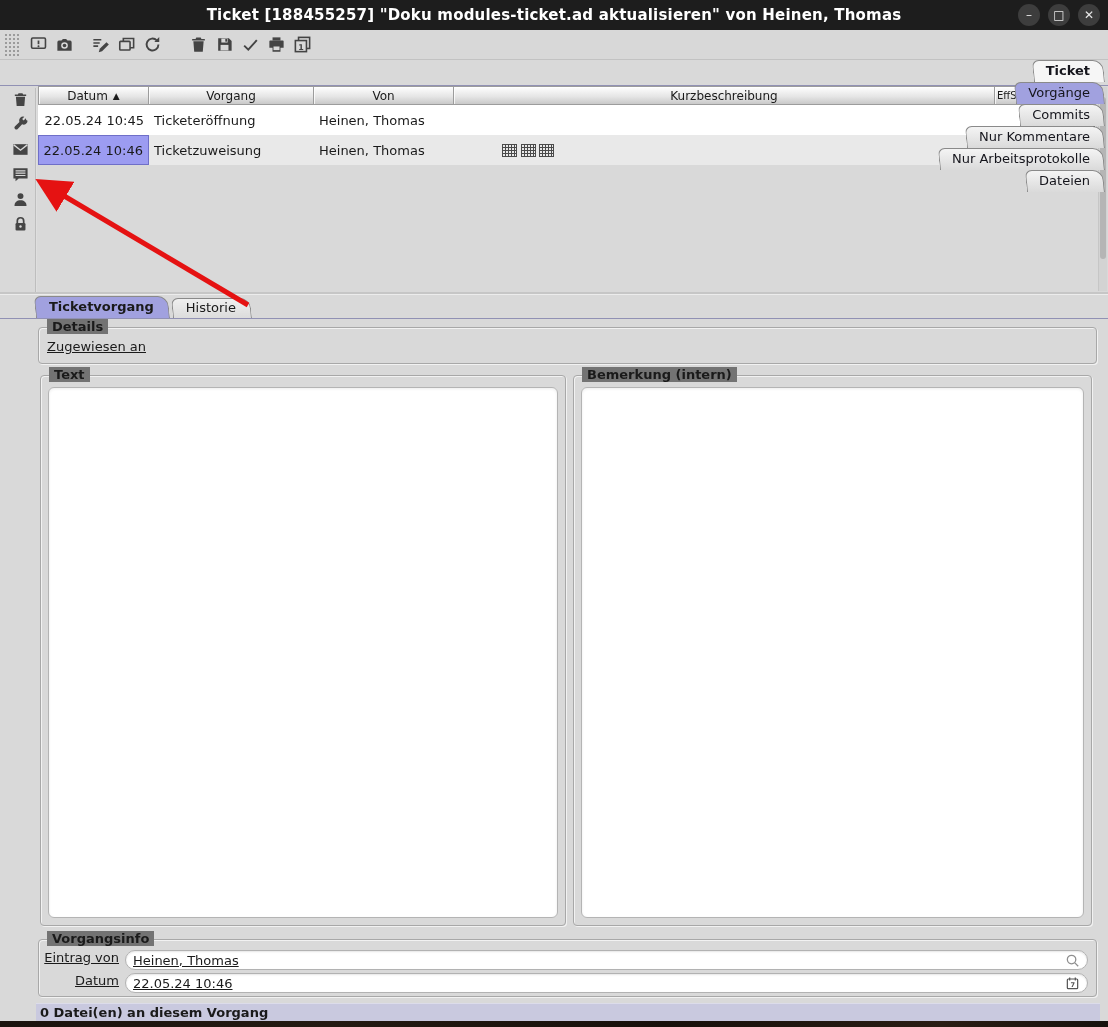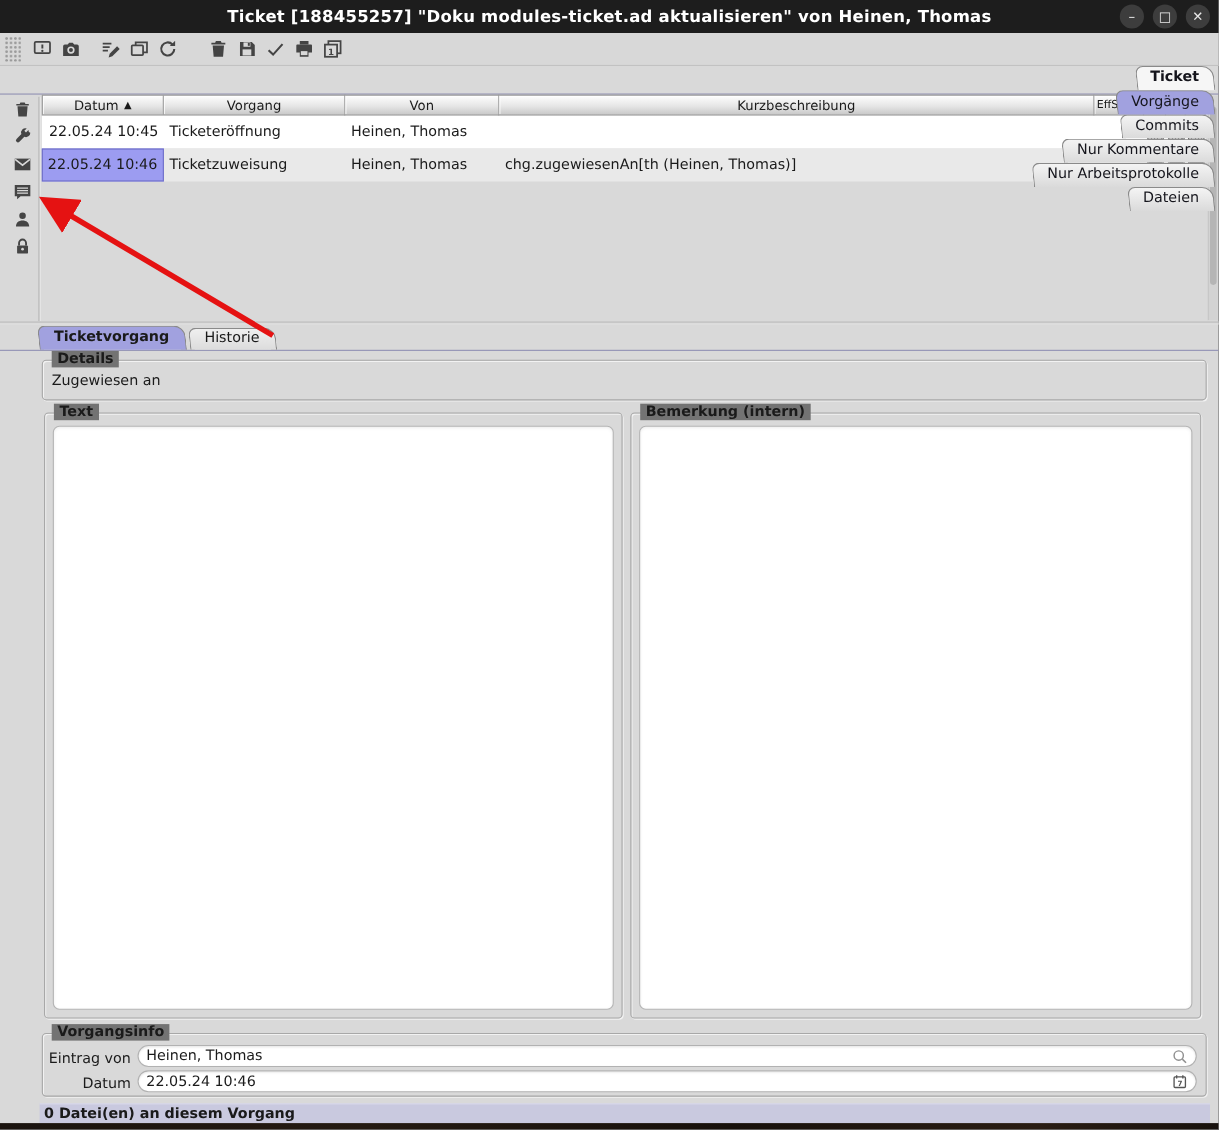--- a/index.html
+++ b/index.html
@@ -68,21 +68,21 @@
   .subtab::before{content:"";position:absolute;inset:0;background:linear-gradient(#efefef,#dcdcdc);
     border:1px solid #8a8a8a;border-bottom:none;border-radius:7px 10px 0 0;transform:skewX(6deg);
     transform-origin:bottom left;z-index:-1;}
   .subtab.sel{font-weight:bold;z-index:2;}
   .subtab.sel::before{background:#a1a1df;}
   .subtab.short{height:20px;line-height:20px;font-size:13px;}
   
   .group{position:absolute;border:1px solid #a8a8a8;border-radius:4px;
     box-shadow:inset 1px 1px 0 #f2f2f2,1px 1px 0 #f2f2f2;box-sizing:border-box;}
   .legend{position:absolute;top:-9px;left:8px;background:#737373;padding:0 5px;font-weight:bold;font-size:13px;}
-  .frow{position:absolute;display:flex;align-items:flex-end;}
+  .frow{position:absolute;display:flex;align-items:flex-start;text-decoration:underline;}
   .flabel{white-space:nowrap;}
   .field{flex:1;height:20px;background:#fff;border:1px solid #b2b2b2;border-radius:10px;
     display:flex;align-items:center;padding:0 7px;box-sizing:border-box;
     box-shadow:inset 0 1px 2px rgba(0,0,0,.10);overflow:hidden;white-space:nowrap;}
   .field .fval{flex:1;overflow:hidden;}
   .field svg{flex:0 0 auto;width:15px;height:15px;margin-left:6px;}
   .bigedit{position:absolute;background:#fff;border:1px solid #b4b4b4;border-radius:6px;
     box-shadow:inset 0 1px 3px rgba(0,0,0,.08);}
   
   .statusbar{position:absolute;left:36px;top:1003px;width:1064px;height:18px;background:#c9c9df;
@@ -252,21 +252,20 @@
           <span class="gridicon"></span>
         </div>
       <div class="td iconcell" style="width:18px;">
           <span class="gridicon"></span>
         </div>
     </div>
     <div class="trow even">
       <div class="td datum selcell" style="width:111px;">22.05.24 10:46</div>
       <div class="td" style="width:165px;">Ticketzuweisung</div>
       <div class="td" style="width:140px;">Heinen, Thomas</div>
-      <div class="td" style="width:541px;">chg.zugewiesenAn[th (Heinen, Thomas)]</div>
       <div class="td" style="width:45px;"></div>
       <div class="td iconcell" style="width:20px;">
           <span class="gridicon"></span>
         </div>
       <div class="td iconcell" style="width:18px;">
           <span class="gridicon"></span>
         </div>
       <div class="td iconcell" style="width:18px;">
           <span class="gridicon"></span>
         </div>

